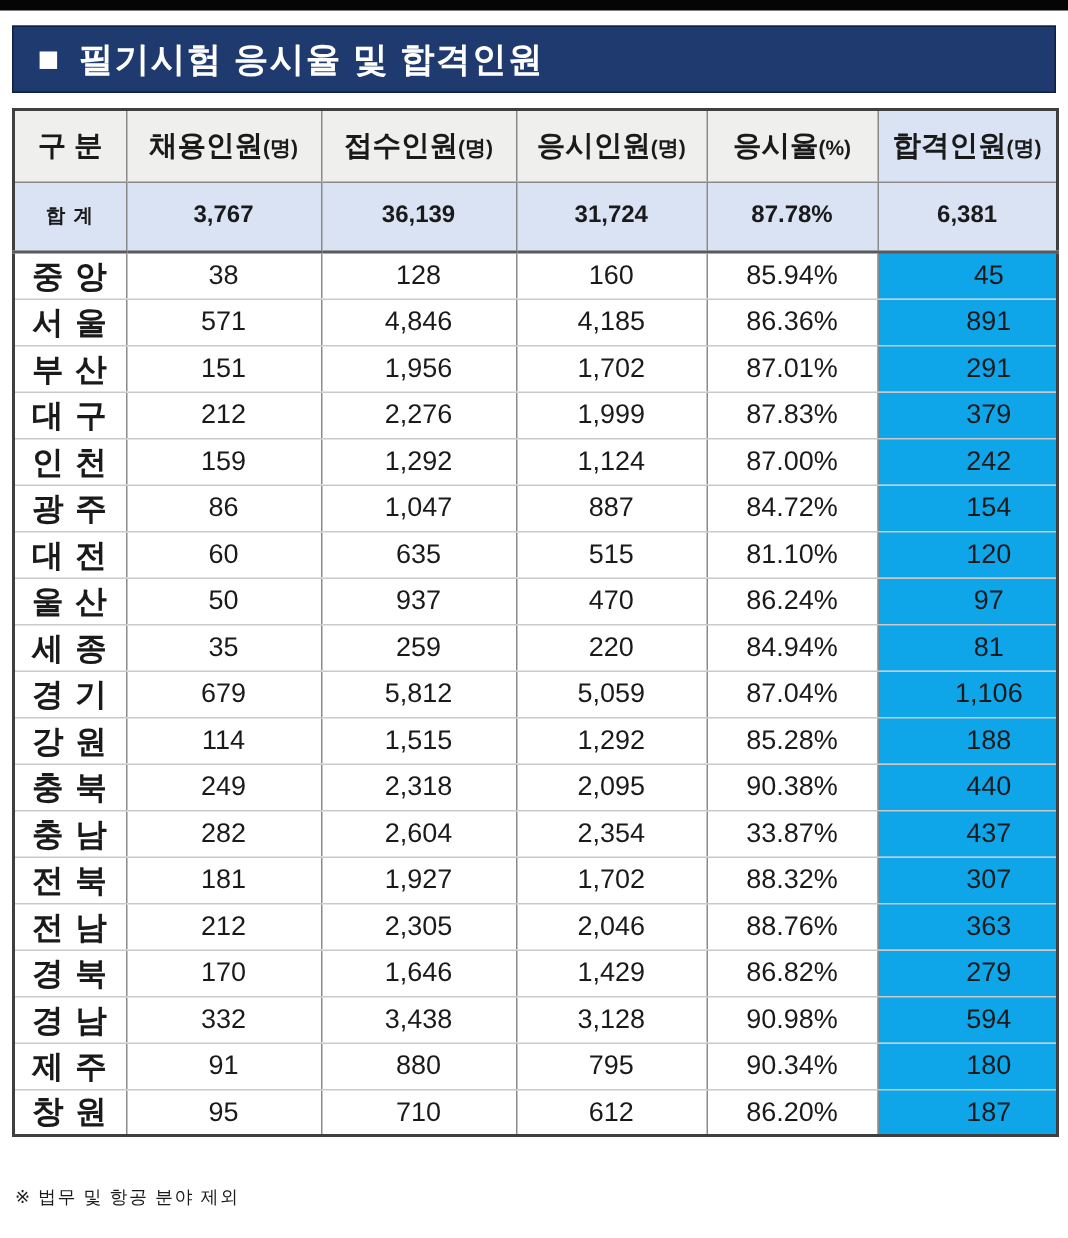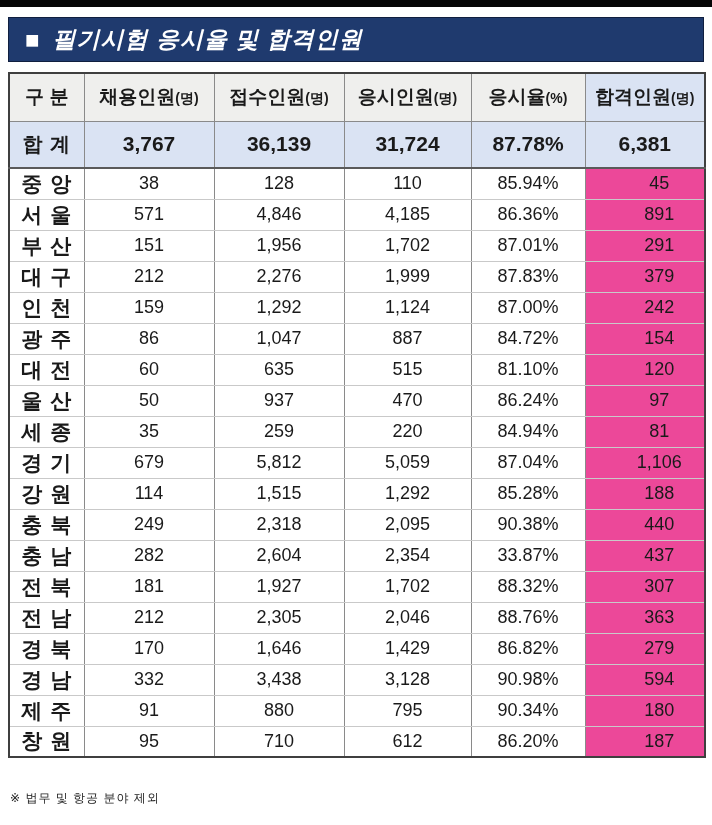--- a/index.html
+++ b/index.html
@@ -29,21 +29,20 @@
     color: #ffffff;
     font-size: 24px;
     line-height: 1;
     margin-right: 13px;
   }
   .title-text {
     color: #ffffff;
     font-size: 23px;
     font-weight: bold;
     letter-spacing: 1px;
-    font-style: italic;
   }
 
   table.stats {
     position: absolute; top: 72px; left: 8px;
     width: 696px;
     border-collapse: collapse;
     table-layout: fixed;
     border: 2px solid #3f3f3f;
     text-align: center;
     color: #1a1a1a;
@@ -57,38 +56,38 @@
     font-size: 19px;
     font-weight: bold;
     border-bottom: 1px solid #8a8a8a;
   }
   thead th .suffix { font-size: 14px; font-weight: bold; }
   thead th.hl { background: #dae3f3; }
 
   tr.total-row td {
     height: 47px;
     background: #dae3f3;
-    font-size: 21px;
+    font-size: 16px;
     font-weight: bold;
     border-bottom: 2px solid #5a5a5a;
   }
-  tr.total-row td.rowlabel { font-size: 20px; letter-spacing: 1px; }
+  tr.total-row td.rowlabel { font-size: 13px; letter-spacing: 1px; }
 
   tr.data-row td {
     height: 31px;
     font-size: 18px;
     background: #ffffff;
     border-bottom: 1px solid #c9c9c9;
   }
   tr.data-row td.rowlabel {
     font-size: 21px;
     font-weight: bold;
     letter-spacing: 1px;
   }
-  tr.data-row td.hl { background: #ec4899; padding-left: 29px; }
+  tr.data-row td.hl { background: #0ea5e9; padding-left: 29px; }
   tr.data-row:last-child td { border-bottom: none; }
 
   .footnote {
     position: absolute; top: 790px; left: 10px;
     font-size: 12px;
     color: #1a1a1a;
     letter-spacing: 1px;
   }
 </style>
 </head>
@@ -127,21 +126,21 @@
           <td>3,767</td>
           <td>36,139</td>
           <td>31,724</td>
           <td>87.78%</td>
           <td class="hl">6,381</td>
         </tr>
         <tr class="data-row">
           <td class="rowlabel">중 앙</td>
           <td>38</td>
           <td>128</td>
-          <td>110</td>
+          <td>160</td>
           <td>85.94%</td>
           <td class="hl">45</td>
         </tr>
         <tr class="data-row">
           <td class="rowlabel">서 울</td>
           <td>571</td>
           <td>4,846</td>
           <td>4,185</td>
           <td>86.36%</td>
           <td class="hl">891</td>

